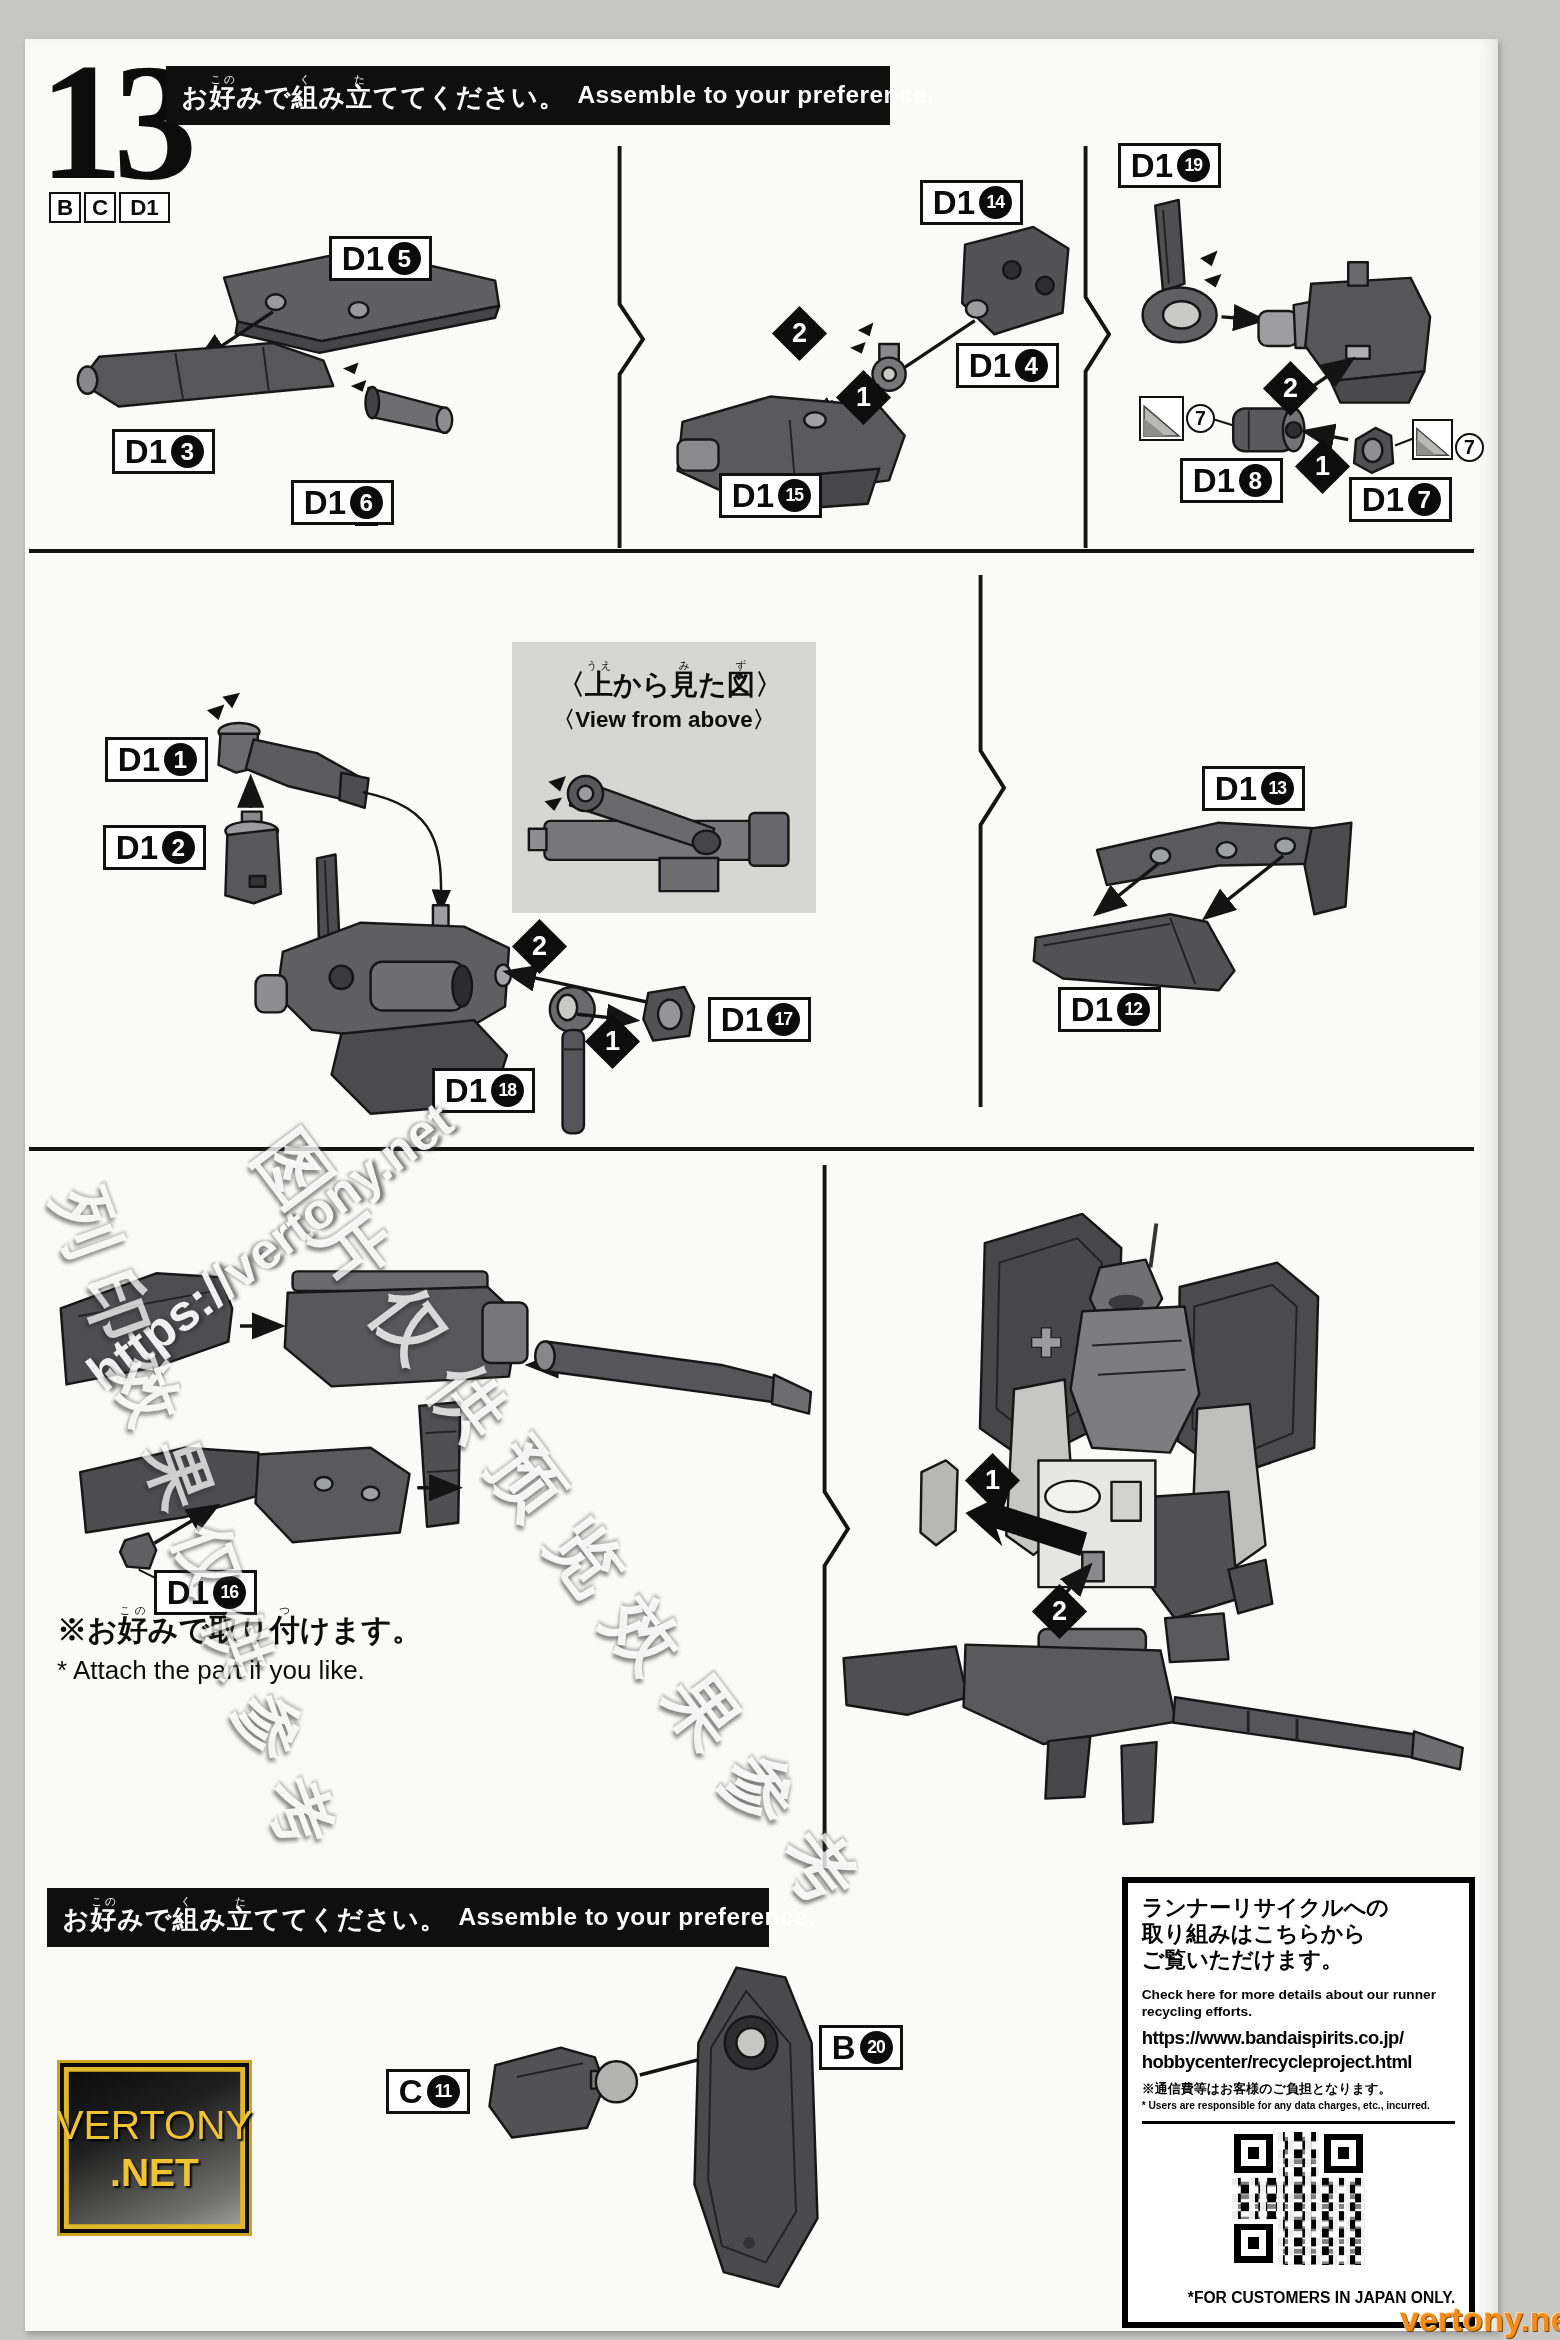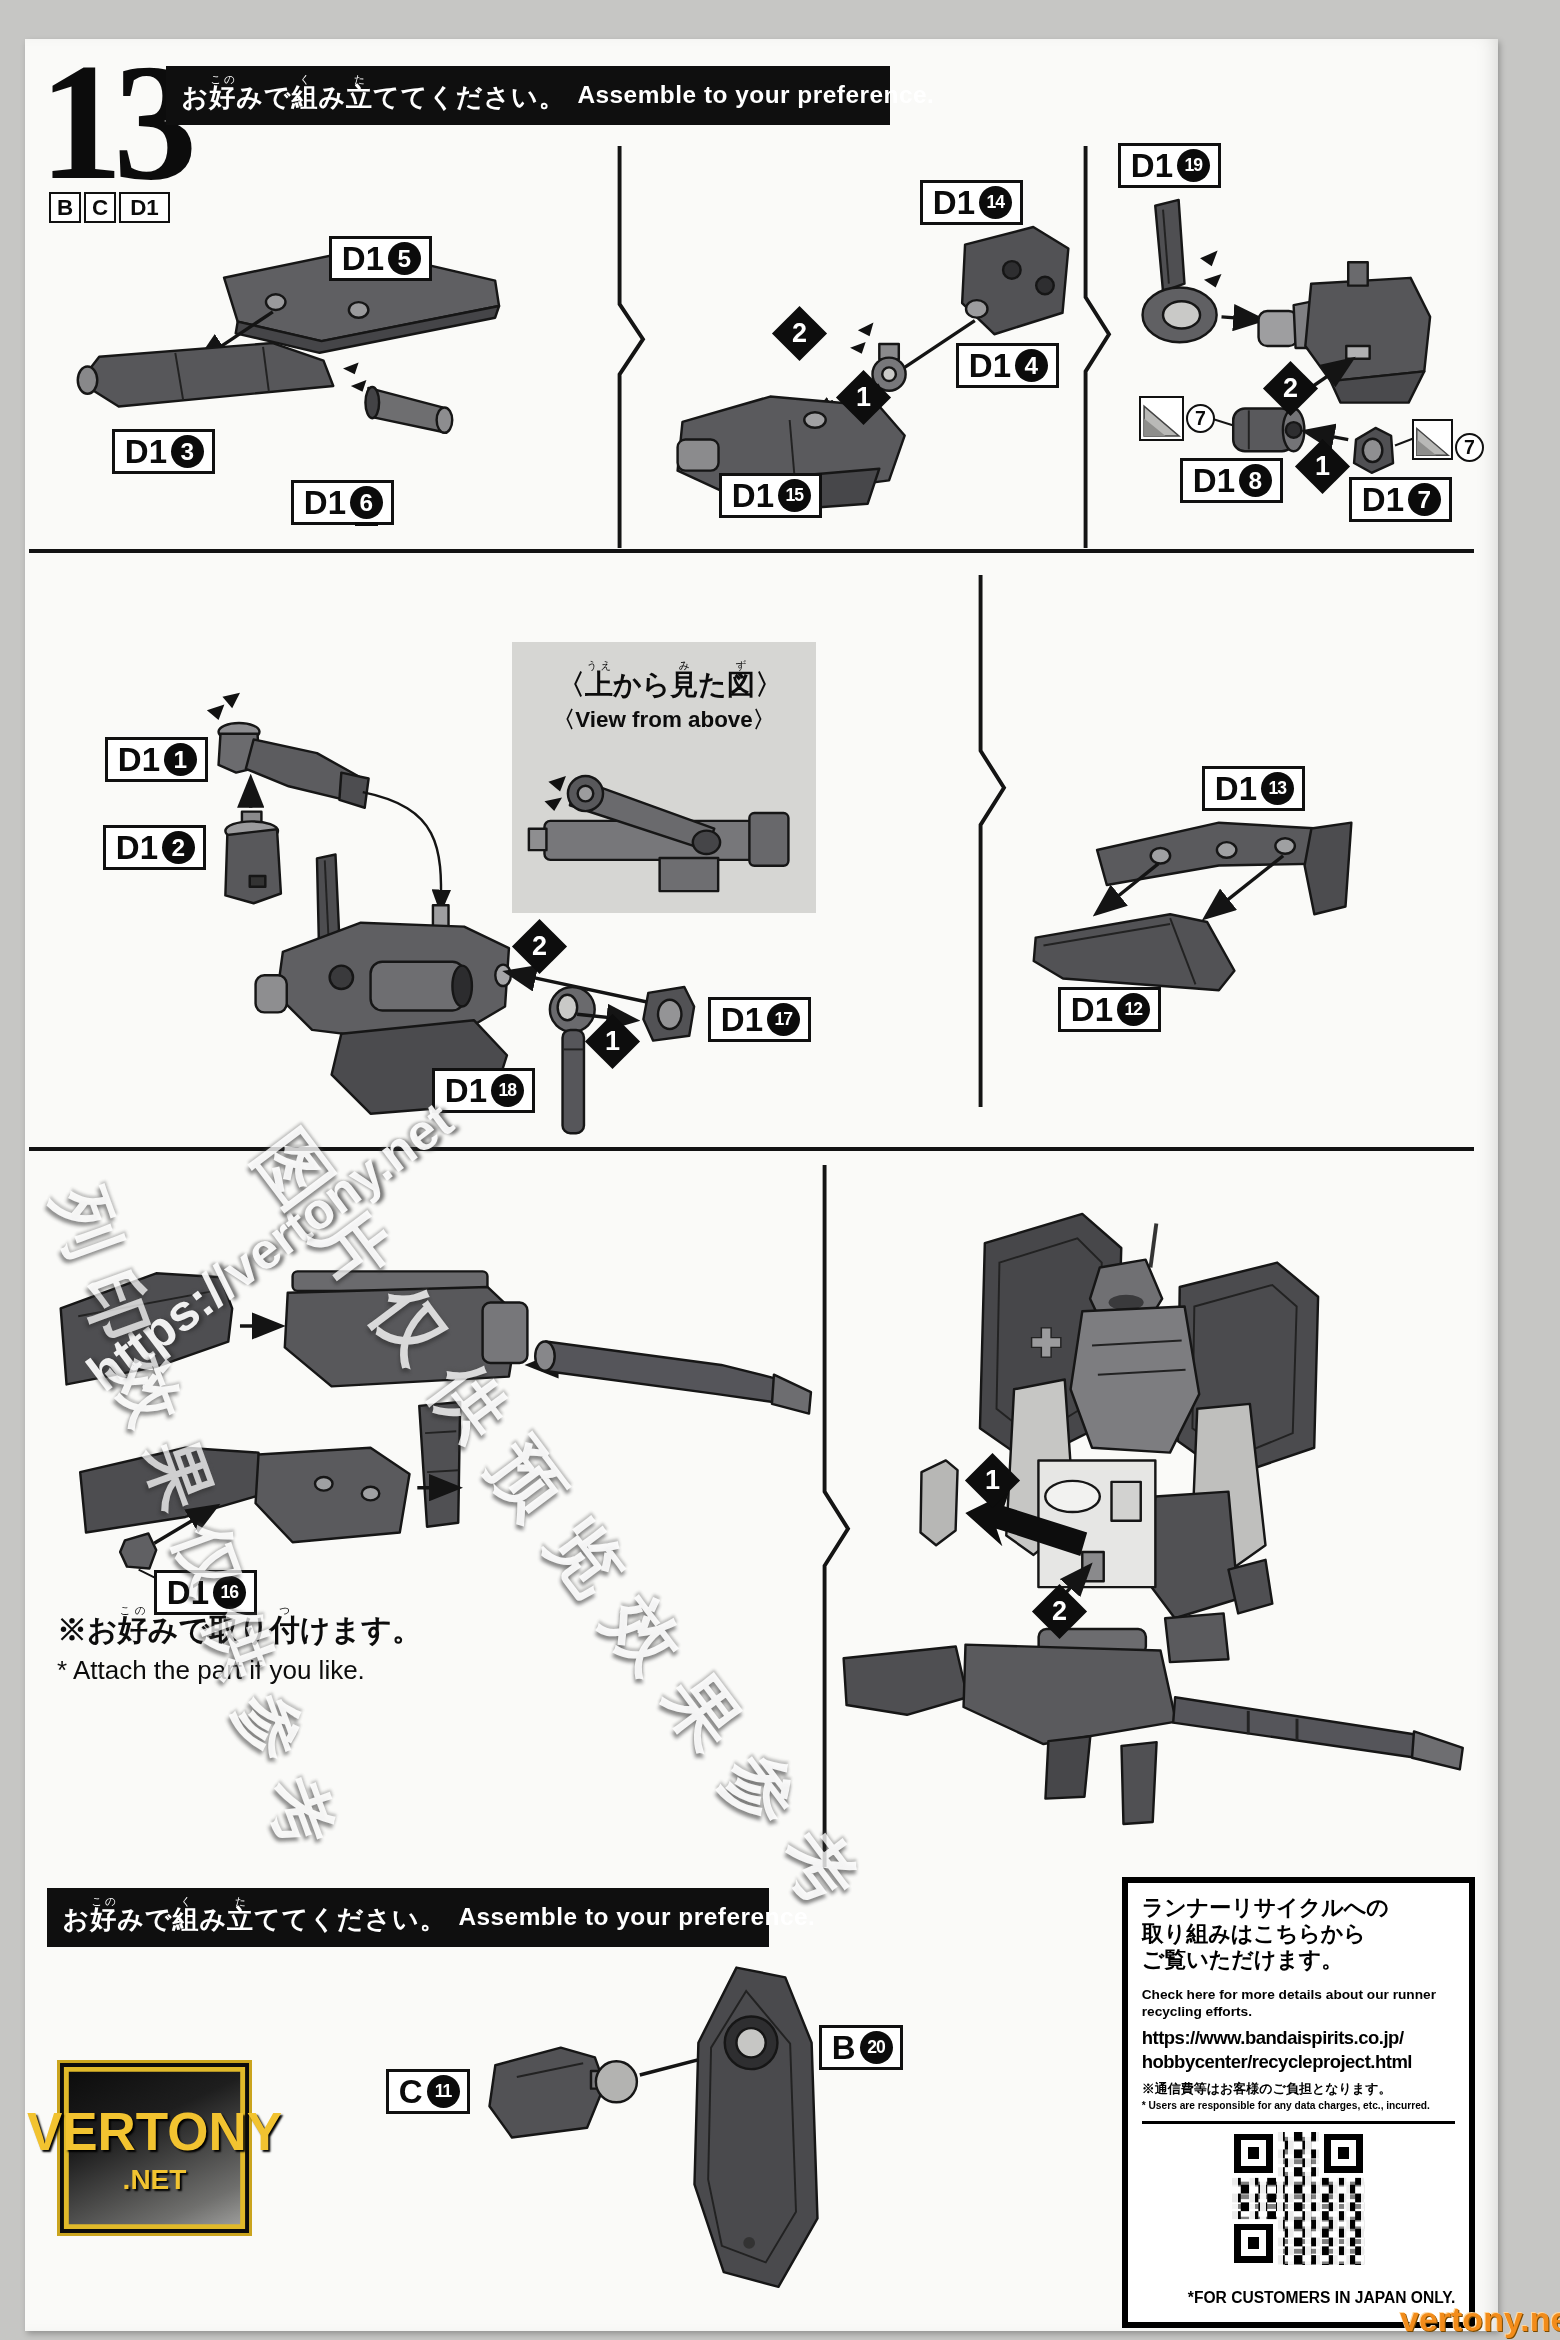--- a/index.html
+++ b/index.html
@@ -63,22 +63,22 @@
         conic-gradient(#000 25%,#fff 0 50%,#000 0 75%,#fff 0);
       background-size:28px 28px,22.4px 22.4px,17.6px 17.6px;}
   .qf{position:absolute;width:39px;height:39px;background:#000;box-shadow:0 0 0 4.9px #fff;}
   .qf i{position:absolute;inset:6.8px;background:#fff;}
   .qf i b{position:absolute;inset:6.8px;background:#000;}
   
   .vlogo{position:absolute;left:57px;top:2060px;width:195px;height:176px;z-index:46;box-sizing:border-box;
          background:linear-gradient(155deg,#0a0a0a 0%,#1e1e1e 38%,#6f6f6d 80%,#aaaaa8 100%);
          border:3.9px solid #caa41e;box-shadow:inset 0 0 0 3.9px #0c0c0c, inset 0 0 0 8.8px #e0b92a;
          display:flex;flex-direction:column;align-items:center;justify-content:center;}
-  .vlogo .l1{font-size:53px;font-weight:bold;color:#f2c330;letter-spacing:0px;text-shadow:2px 2px 2px #000;}
-  .vlogo .l2{font-size:28px;font-weight:bold;color:#f2c330;text-shadow:2px 2px 2px #000;margin-top:2px;}
+  .vlogo .l1{font-size:41px;font-weight:normal;color:#f2c330;letter-spacing:0px;text-shadow:2px 2px 2px #000;}
+  .vlogo .l2{font-size:39px;font-weight:bold;color:#f2c330;text-shadow:2px 2px 2px #000;margin-top:2px;}
   
   .wm{position:absolute;z-index:40;pointer-events:none;color:rgba(255,255,255,.92);font-weight:bold;
       text-shadow:2.9px 2.9px 3.9px rgba(45,45,45,.65), -2px -2px 2.9px rgba(80,80,80,.4);}
   .wm-url{left:76px;top:1356px;font-size:51px;transform:rotate(-37deg);transform-origin:0 0;white-space:nowrap;}
   .wm-cn1{left:310px;top:1112px;font-size:72px;letter-spacing:25px;transform:rotate(53deg);transform-origin:0 0;white-space:nowrap;opacity:.85;}
   .wm-cn2{left:117px;top:1175px;font-size:68px;letter-spacing:21.5px;transform:rotate(70deg);transform-origin:0 0;white-space:nowrap;opacity:.8;}
   .wm-corner{position:absolute;left:1400px;top:2300px;z-index:50;font-size:34px;font-weight:bold;color:#f28c1a;
              text-shadow:1px 1px 0 #7a4a00,-1px -1px 0 #ffd9a0;}
   .rule{position:absolute;left:29px;width:1445px;height:3.9px;background:#131313;z-index:3;}
   svg{overflow:visible;}

